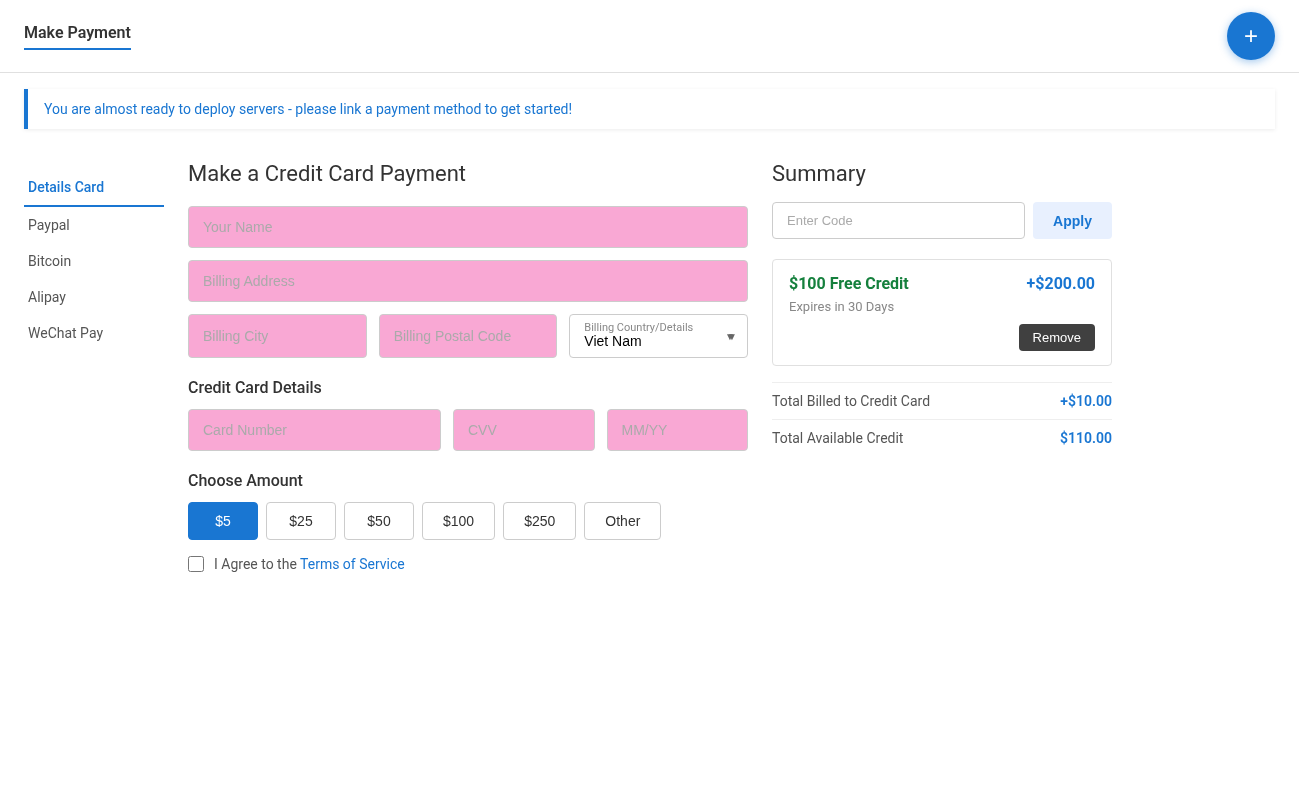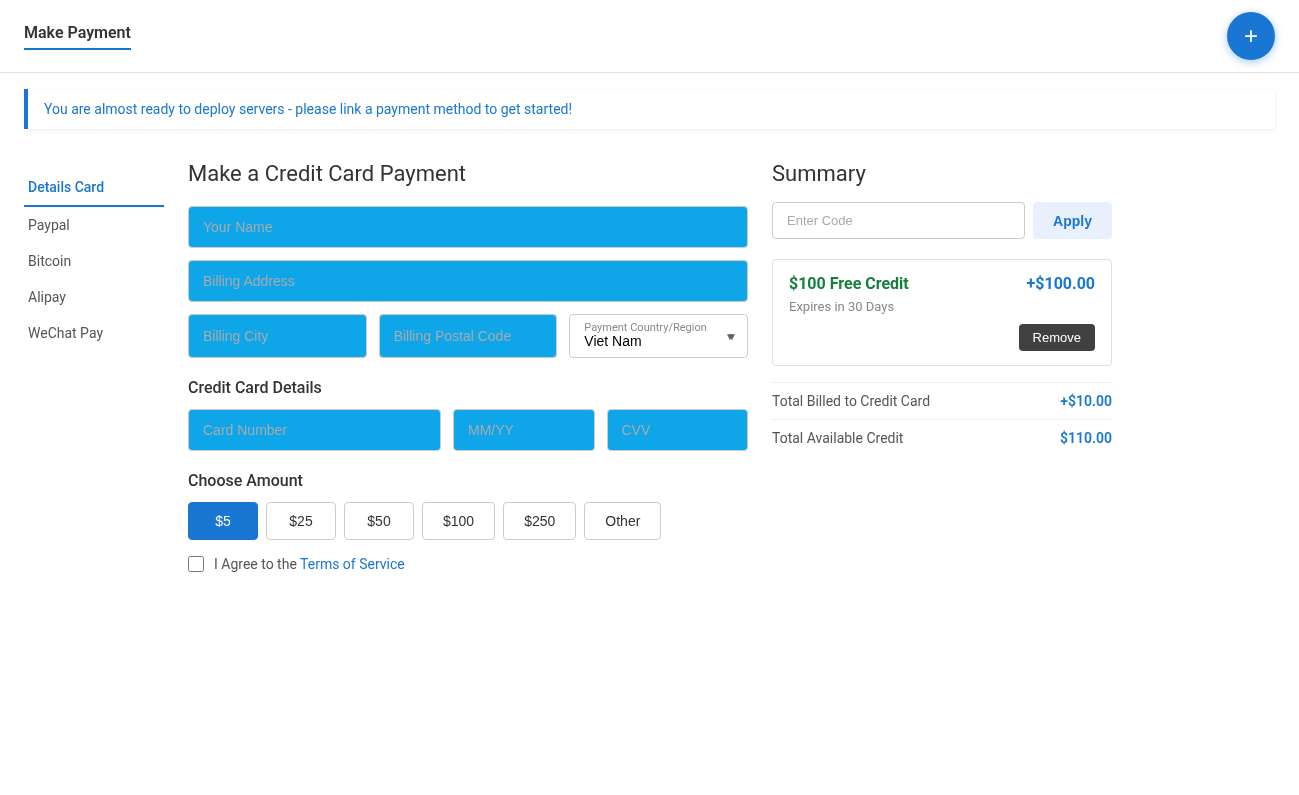--- a/index.html
+++ b/index.html
@@ -19,21 +19,21 @@
     
     .sidebar { width: 140px; flex-shrink: 0; padding-top: 8px; }
     .sidebar-item { padding: 10px 4px; cursor: pointer; font-size: 14px; color: #555; display: block; }
     .sidebar-item.active { color: #1976d2; border-bottom: 2px solid #1976d2; font-weight: 500; }
 
     
     .form-area { flex: 1; max-width: 560px; }
     .form-title { font-size: 22px; font-weight: 400; margin-bottom: 20px; color: #333; }
     .form-section-title { font-size: 16px; font-weight: 500; margin-bottom: 12px; margin-top: 20px; color: #333; }
 
-    .input-field { width: 100%; border: 1px solid #ccc; border-radius: 4px; padding: 12px 14px; font-size: 14px; color: #333; outline: none; background: #0ea5e9; }
+    .input-field { width: 100%; border: 1px solid #ccc; border-radius: 4px; padding: 12px 14px; font-size: 14px; color: #333; outline: none; background: #f9a8d4; }
     .input-field::placeholder { color: #aaa; }
     .input-row { display: flex; gap: 12px; margin-bottom: 12px; justify-content: flex-end; }
     .input-row .input-field { flex: 1; }
     .input-wrap { margin-bottom: 12px; }
     .select-label { font-size: 11px; color: #888; display: block; padding: 4px 14px 0; position: absolute; top: 2px; left: 0; }
     .select-inner { position: relative; border: 1px solid #ccc; border-radius: 4px; padding: 18px 14px 8px; background: #fff; }
     .select-inner select { border: none; padding: 0; font-size: 14px; width: 100%; outline: none; background: transparent; cursor: pointer; appearance: none; }
     .select-inner::after { content: '▼'; font-size: 10px; position: absolute; right: 12px; top: 50%; transform: translateY(-50%); color: #666; pointer-events: none; }
 
     
@@ -107,38 +107,38 @@
     </div>
 
     <div class="input-wrap">
       <input class="input-field" type="text" placeholder="Billing Address" style="">
     </div>
 
     <div class="input-row">
       <input class="input-field" type="text" placeholder="Billing City" style="">
       <input class="input-field" type="text" placeholder="Billing Postal Code" style="">
       <div class="select-inner" style="flex:1; position:relative;">
-        <span class="select-label">Payment Country/Region</span>
+        <span class="select-label">Billing Country/Details</span>
         <select>
           <option>Viet Nam</option>
           <option>United States</option>
           <option>United Kingdom</option>
           <option>Australia</option>
           <option>Canada</option>
         </select>
         <span style="position:absolute;right:10px;top:50%;transform:translateY(-50%);font-size:10px;color:#666;pointer-events:none;">▼</span>
       </div>
     </div>
 
     <h3 class="form-section-title">Credit Card Details</h3>
 
     <div class="card-row">
       <input class="input-field" type="text" style="flex: 2 1 0%;" placeholder="Card Number">
+      <input class="input-field" type="text" style="flex: 1 1 0%;" placeholder="CVV">
       <input class="input-field" type="text" style="flex: 1 1 0%;" placeholder="MM/YY">
-      <input class="input-field" type="text" style="flex: 1 1 0%;" placeholder="CVV">
     </div>
 
     <div class="amount-section">
       <h3 class="amount-title">Choose Amount</h3>
 
 
       <div class="amount-buttons">
         <button class="amount-btn active">$5</button>
         <button class="amount-btn">$25</button>
         <button class="amount-btn">$50</button>
@@ -160,21 +160,21 @@
     <h2 class="summary-title">Summary</h2>
 
     <div class="promo-row">
       <input class="promo-input" type="text" placeholder="Enter Code" style="">
       <button class="apply-btn">Apply</button>
     </div>
 
     <div class="credit-block">
       <div class="credit-header">
         <span class="credit-title">$100 Free Credit</span>
-        <span class="credit-amount">+$100.00</span>
+        <span class="credit-amount">+$200.00</span>
       </div>
       <div class="credit-expires">Expires in 30 Days</div>
       <div style="display:flex;justify-content:flex-end;">
         <button class="remove-btn">Remove</button>
       </div>
     </div>
 
     <div class="summary-line">
       <span class="summary-line-label">Total Billed to Credit Card</span>
       <span class="summary-line-value">+$10.00</span>

